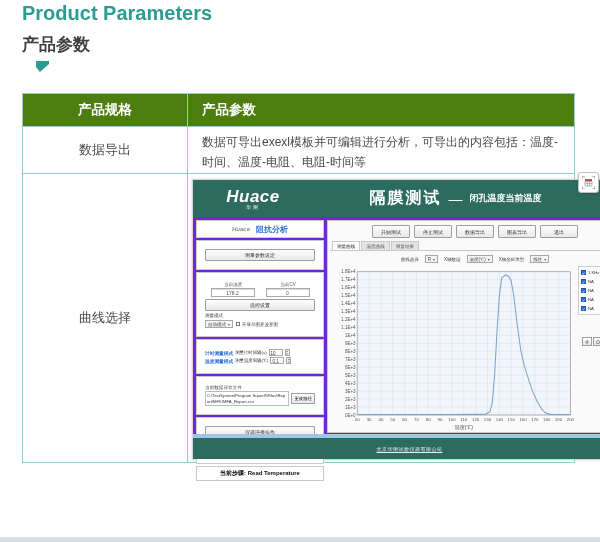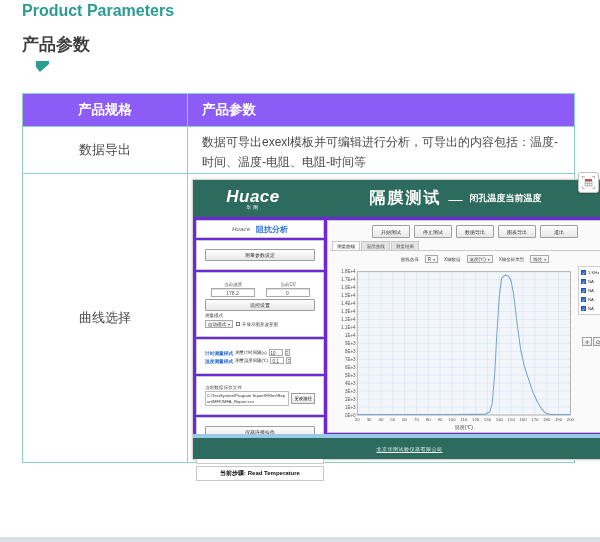--- a/index.html
+++ b/index.html
@@ -1,31 +1,31 @@
 <!DOCTYPE html>
 <html><head>
 <meta charset="utf-8">
 <style>
   * { margin:0; padding:0; box-sizing:border-box; }
   html,body { width:600px; height:542px; background:#fff; overflow:hidden;
     font-family:"Liberation Sans", sans-serif; }
   body { position:relative; }
 
   
-  .page-title { position:absolute; left:22px; top:2px; font-size:16px; font-weight:bold; color:#2a9c92; }
+  .page-title { position:absolute; left:22px; top:2px; font-size:20px; font-weight:bold; color:#2a9c92; }
   .page-subtitle { position:absolute; left:22px; top:33px; font-size:17px; font-weight:bold; color:#3f3f3f; }
   .accent-flag { position:absolute; left:36px; top:61px; width:13px; height:11px; background:#2a9c92;
     clip-path:polygon(0 0,100% 0,100% 28%,30% 100%,0 55%); }
 
   
   .spec-table { position:absolute; left:22px; top:93px; width:553px; border:1px solid #82c9c2;
     border-collapse:collapse; color:#4a4a4a; }
   .spec-table td { border:1px solid #8fd0c9; vertical-align:middle; }
   .col-label { width:165px; text-align:center; font-size:13px; }
-  .head-row td { background:#8b5cf6; color:#fff; font-weight:bold; font-size:13.5px; height:33px;margin-top:33px; }
+  .head-row td { background:#4d7c0f; color:#fff; font-weight:bold; font-size:13.5px; height:33px;margin-top:33px; }
   .head-row .h2 { padding-left:14px; }
   .row-export { height:47px; }
   .row-export .cell-value { font-size:12px; line-height:20px; padding:4px 8px 0 14px; }
   .row-software { height:289px; }
   .row-supply { height:38px; }
   .row-power { height:37px; }
   .cell-value { padding-left:14px; font-size:12.5px; }
 
   .bottom-strip { position:absolute; left:0; top:537px; width:600px; height:5px; background:#d8dfe5; }
 

